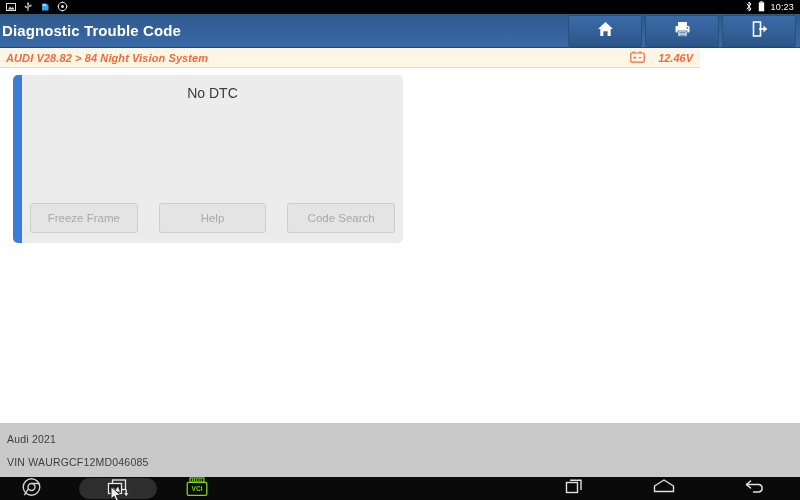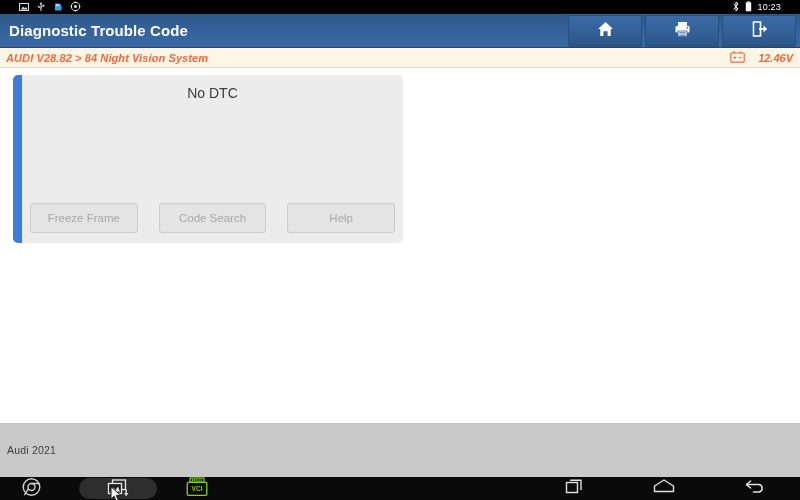--- a/index.html
+++ b/index.html
@@ -23,21 +23,21 @@
 
   
   .statusbar {
     position: absolute;
     left: 0; top: 0;
     width: 800px; height: 14px;
     background: #000000;
     display: flex;
     align-items: center;
     justify-content: space-between;
-    padding: 0 19px;
+    padding: 0 6px;
     box-sizing: border-box;
   }
   .status-left {
     display: flex;
     align-items: center;
     gap: 7px;
   }
   .status-right {
     display: flex;
     align-items: center;
@@ -59,21 +59,21 @@
     background: linear-gradient(to bottom, #2d5888 0%, #34619a 45%, #3a6aa5 100%);
     border-bottom: 1px solid #24466e;
     box-sizing: border-box;
     display: flex;
     align-items: center;
   }
   .header-title {
     color: #ffffff;
     font-size: 15px;
     font-weight: bold;
-    padding-left: 9px;
+    padding-left: 2px;
     letter-spacing: 0.1px;
     flex: 1;
   }
   .header-buttons {
     display: flex;
     align-items: center;
     gap: 3px;
     padding-right: 4px;
     height: 100%;
   }
@@ -87,21 +87,21 @@
     display: flex;
     align-items: center;
     justify-content: center;
     box-sizing: border-box;
   }
 
   
   .pathbar {
     position: absolute;
     left: 0; top: 48px;
-    width: 800px; height: 20px;
+    width: 700px; height: 20px;
     background: #fdf6e6;
     border-bottom: 1px solid #e8dcc2;
     box-sizing: border-box;
     display: flex;
     align-items: center;
     justify-content: space-between;
     padding: 0 7px 0 6px;
   }
   .path-text {
     color: #ef6a3d;
@@ -373,30 +373,31 @@
     </div>
   </div>
 
   <div class="workarea">
     <div class="dtc-panel">
       <div class="dtc-accent"></div>
       <div class="dtc-body">
         <div class="dtc-message">No DTC</div>
         <div class="dtc-actions">
           <div class="action-btn">Freeze Frame</div>
+          <div class="action-btn">Help</div>
           <div class="action-btn">Code Search</div>
-          <div class="action-btn">Help</div>
         </div>
       </div>
     </div>
   </div>
 
   <div class="infobar">
     <div class="veh-info">
       <div class="veh-line">Audi  2021</div>
+      <div class="veh-line">VIN WAURGCF12MD046085</div>
     </div>
   </div>
 
   <div class="navbar">
     <div class="nav-left">
       <span class="nav-chrome">
         <svg width="19" height="19" viewBox="0 0 19 19">
           <circle cx="9.5" cy="9.5" r="8.3" fill="none" stroke="#cfcfcf" stroke-width="1.4"></circle>
           <circle cx="9.5" cy="9.5" r="3.5" fill="none" stroke="#cfcfcf" stroke-width="1.4"></circle>
           <path d="M9.5 6 L17.6 6" stroke="#cfcfcf" stroke-width="1.4"></path>

